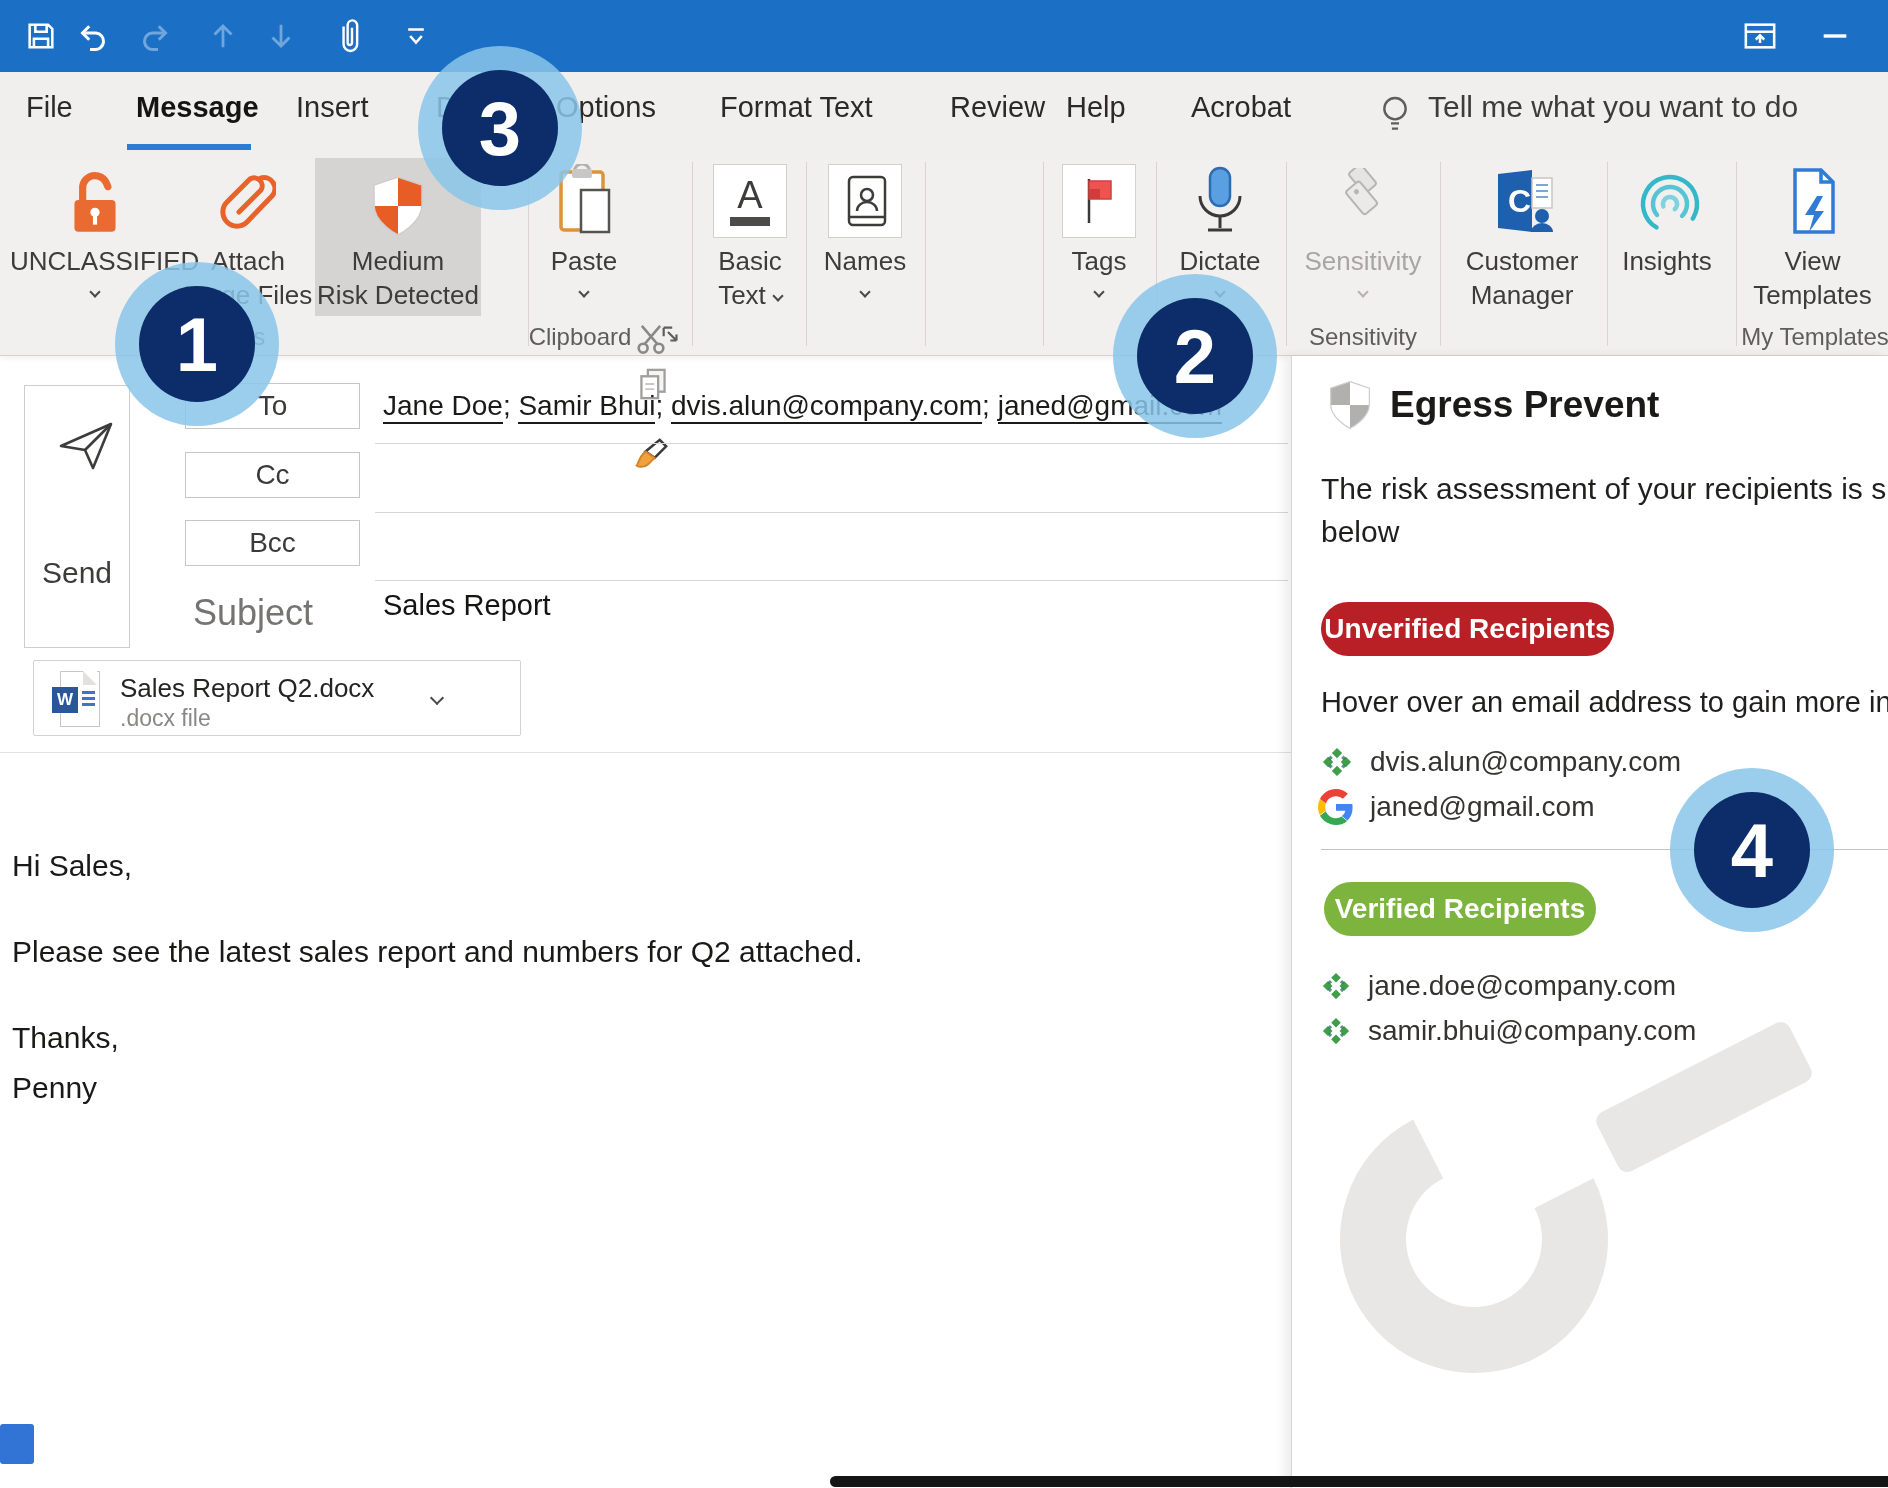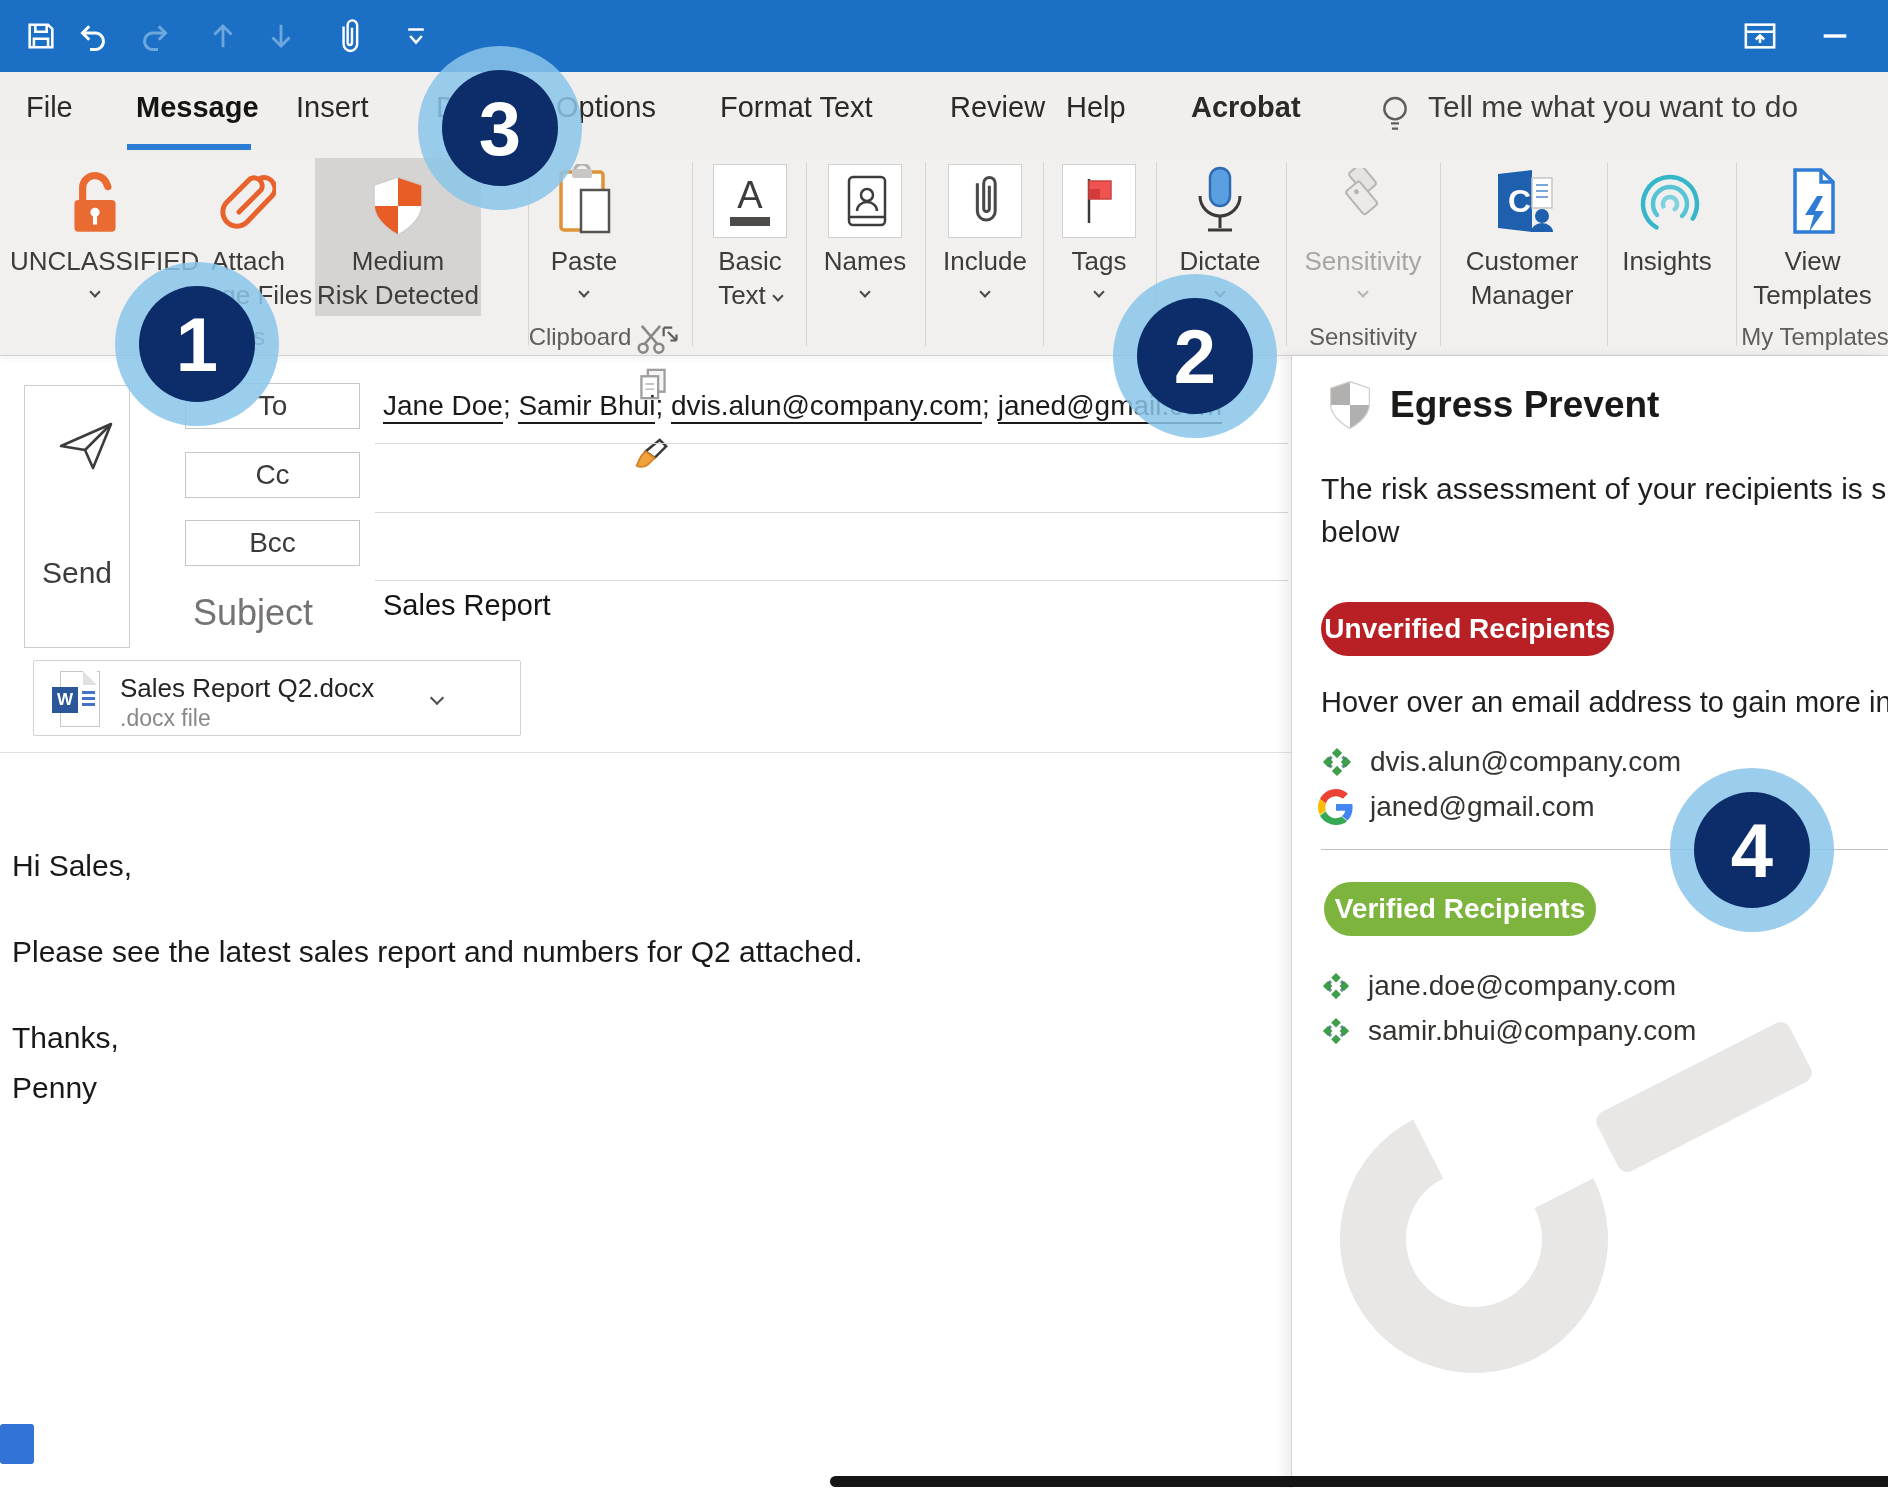--- a/index.html
+++ b/index.html
@@ -120,21 +120,21 @@
       </div>
     <div class="tab" style="left:712px;">
         <span>Format Text</span>
       </div>
     <div class="tab" style="left:942px;">
         <span>Review</span>
       </div>
     <div class="tab" style="left:1058px;">
         <span>Help</span>
       </div>
-    <div class="tab" style="left:1183px;font-weight:bold;">
+    <div class="tab" style="left:1183px;">
         <span>Acrobat</span>
       </div>
     <div class="qbtn" style="left:1368px;top:14px;">
       <svg width="36" height="40" viewBox="0 0 26 30">
           <circle cx="13" cy="11" r="8" fill="none" stroke="#5f5d5b" stroke-width="1.8"></circle>
           <path d="M10 22 h6 M10.7 26 h4.6" stroke="#5f5d5b" stroke-width="1.8"></path>
         </svg>
     </div>
     <div class="tellme" style="left:1428px;">
         <span>Tell me what you want to do</span>
@@ -254,33 +254,20 @@
             </svg>
       </div>
         </div>
       <div class="rlab1">Names</div>
       <div class="rchev">
           <span class="chev sm"></span>
         </div>
     </div>
     <div class="rsep" style="left:925px;"></div>
 
-    <div class="rbtn" style="left:928px;width:114px;">
-      <div class="rico">
-          <div class="iconbox">
-        <svg width="40" height="56" viewBox="0 0 30 44">
-              <path d="M9 8 v22 a7 7 0 0 0 14 0 V8 a4.5 4.5 0 0 0 -9 0 v20 a2.2 2.2 0 0 0 4.4 0 V10" fill="none" stroke="#4a4947" stroke-width="2.4"></path>
-            </svg>
-      </div>
-        </div>
-      <div class="rlab1">Include</div>
-      <div class="rchev">
-          <span class="chev sm"></span>
-        </div>
-    </div>
     <div class="rsep" style="left:1043px;"></div>
 
     <div class="rbtn" style="left:1046px;width:106px;">
       <div class="rico">
           <div class="iconbox">
         <svg width="44" height="52" viewBox="0 0 44 52">
               <path d="M12 4 v44" stroke="#3a3937" stroke-width="2.5"></path>
               <path d="M12 6 h22 v18 h-22 z" fill="#ef5350" stroke="#c94343" stroke-width="1.5"></path>
               <path d="M12 14 h11 v10 h-11" fill="#d23b3b"></path>
             </svg>

